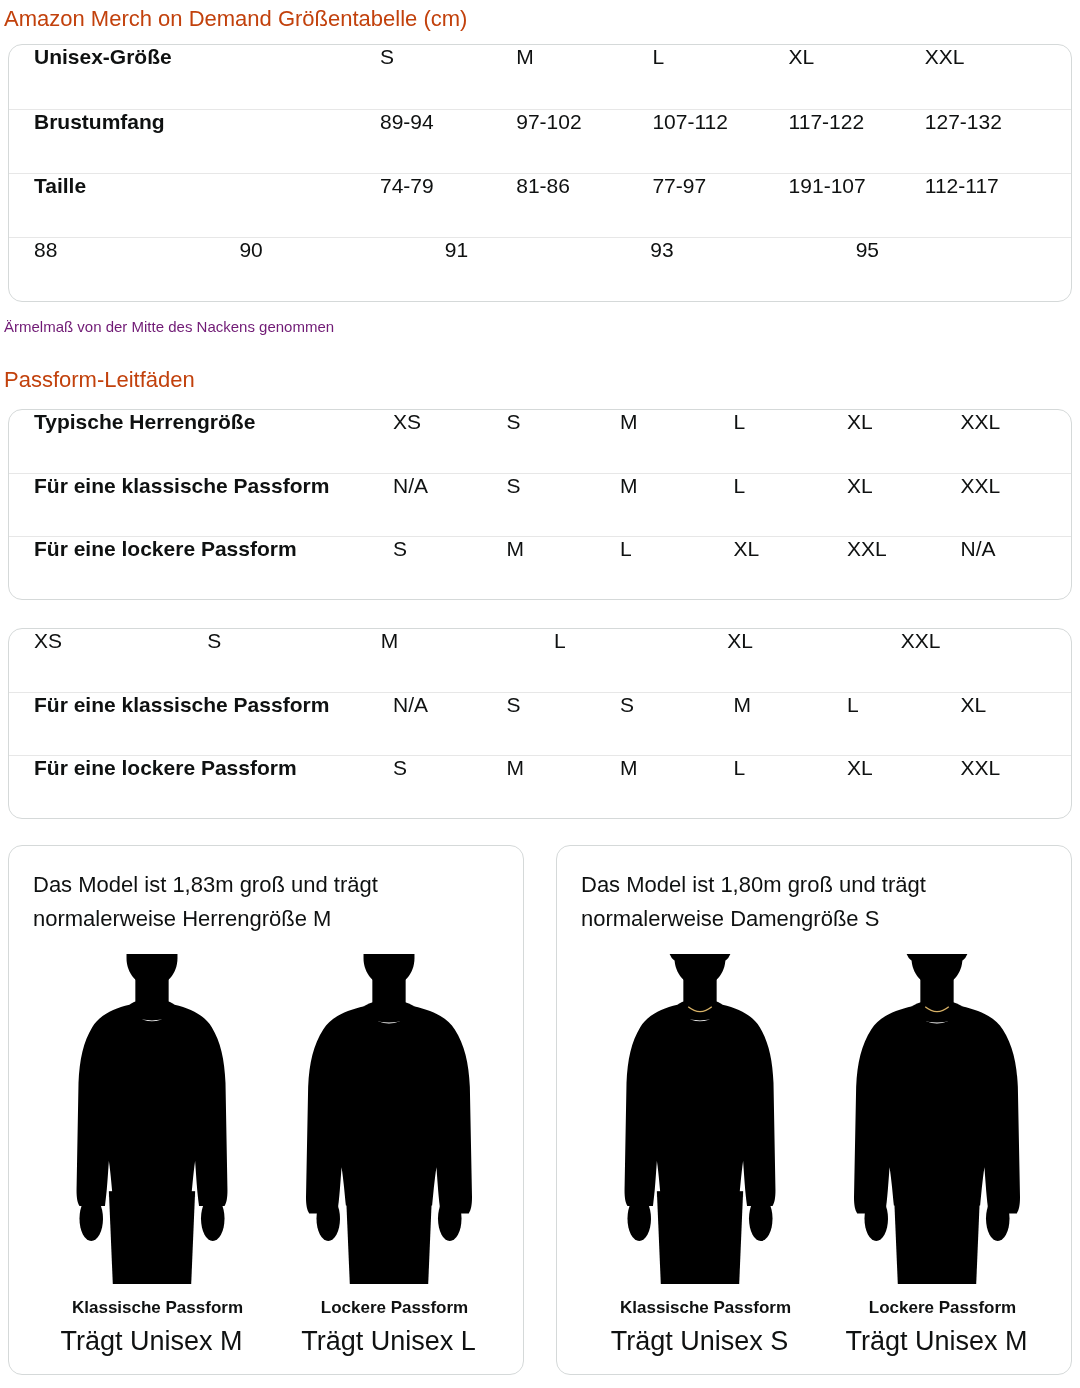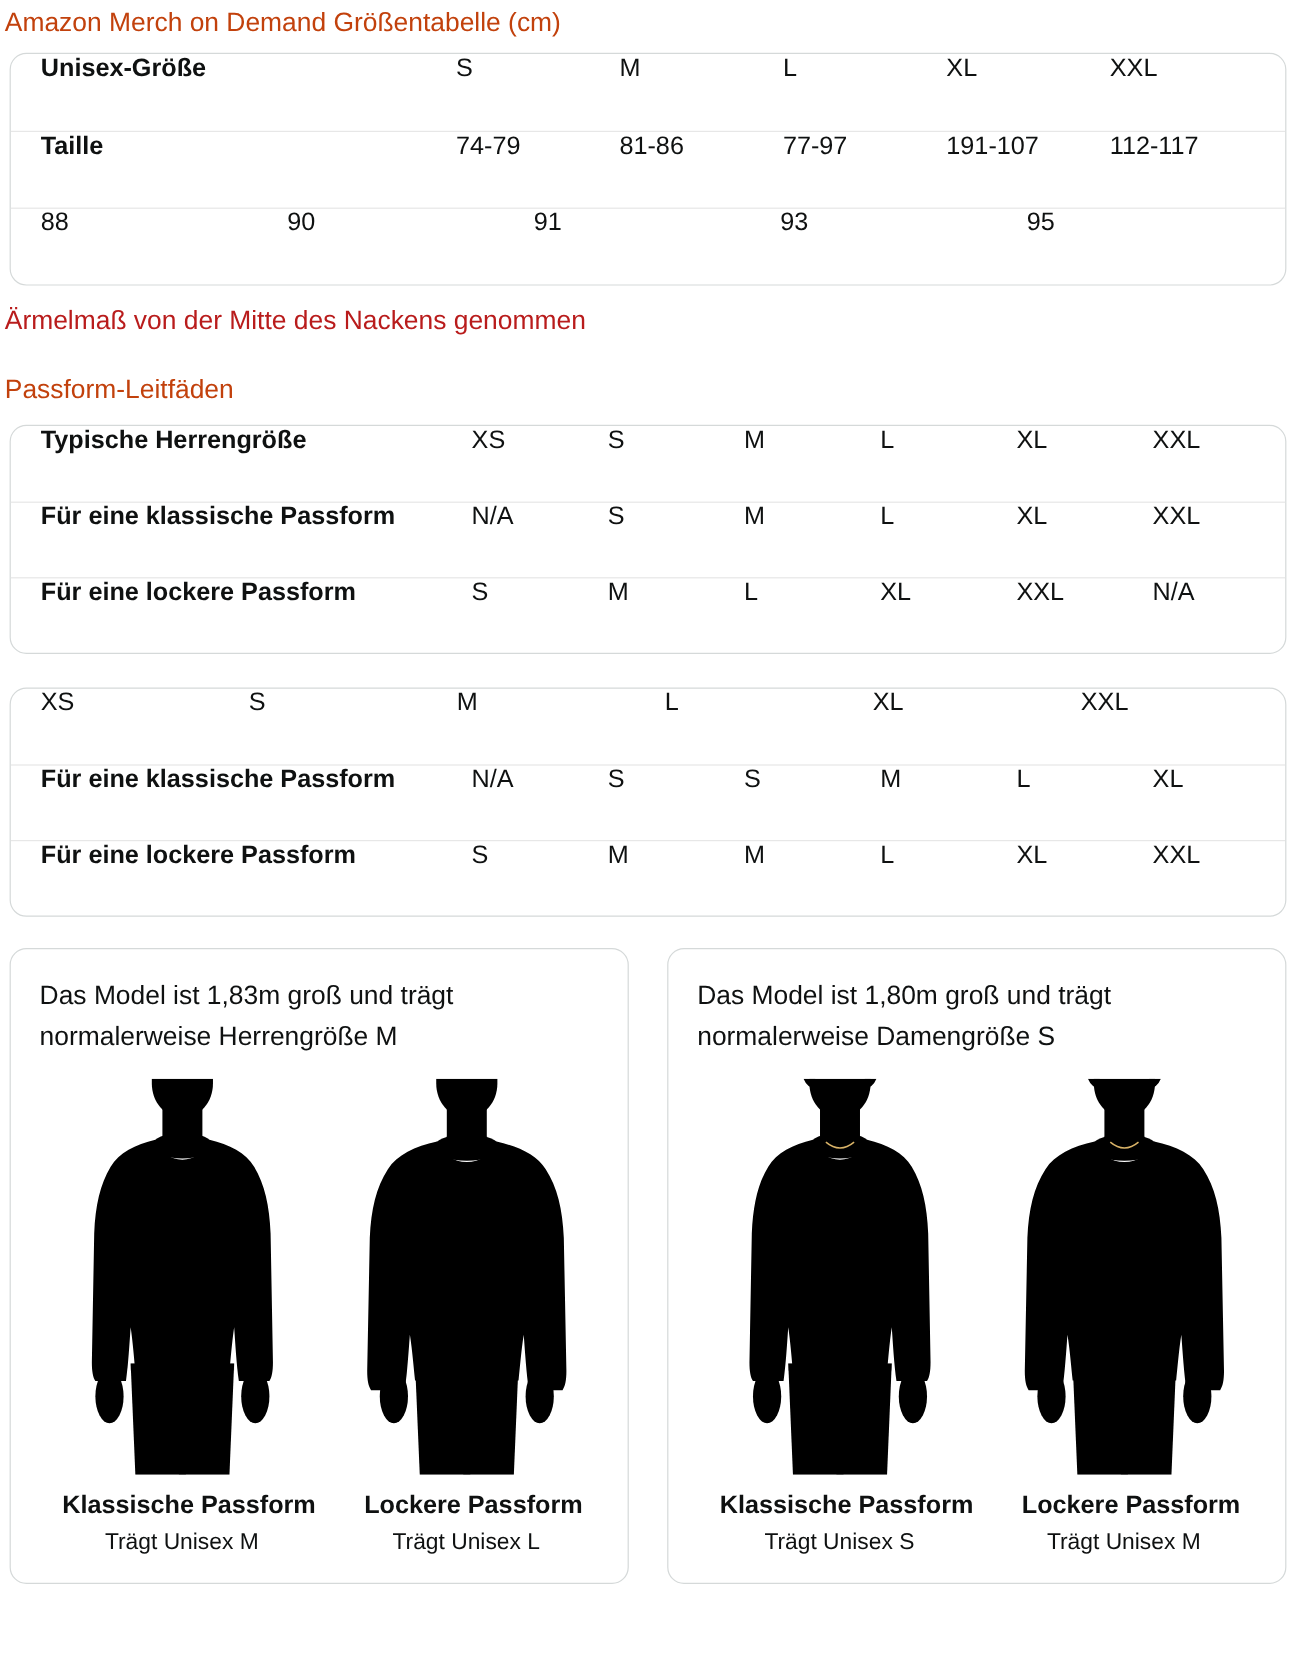--- a/index.html
+++ b/index.html
@@ -34,42 +34,42 @@
     display:flex; 
     height:64px; padding-left:25px; padding-right:10px;
   }
   .t2 .trow, .t3 .trow { height:63px;gap:13px; }
   .trow + .trow { border-top:1px solid #e7e7e7; }
   .tlabel { width:346px; font-weight:700; flex:none; }
   .tcell  { flex:1; text-align:left; font-weight:400; }
 
   .footnote {
     margin:16px 0 0 -4px;
-    font-size:22px; color:#b91c1c;
+    font-size:15px; color:#701a75;
   }
   .section-heading { margin-top:32px; }
 
   
   .cards { display:flex; gap:32px; margin-top:26px; }
   .model-card {
     flex:1;
     border:1px solid #d5d9d9;
     border-radius:14px;
     background:#fff;
     padding:22px 16px 16px 24px;
     height:530px;
   }
   .model-desc {
     font-size:22px; line-height:34px; max-width:450px;
   }
   .figures { display:flex; margin-top:18px; }
   .figure { flex:1; display:flex; flex-direction:column; align-items:center; }
   .model-photo { width:196px; height:330px; display:block; }
-  .fit-caption  { margin-top:14px; font-weight:700; font-size:21px; text-align:right;margin-left:12px; }
-  .wears-caption{ margin-top:8px;  font-weight:400; font-size:19px; text-align:center; }
+  .fit-caption  { margin-top:14px; font-weight:700; font-size:17px; text-align:right;margin-left:12px; }
+  .wears-caption{ margin-top:8px;  font-weight:400; font-size:27px; text-align:center; }
 
   
   .fig-male   { --skin:#e8c5a6; --skin-deep:#c99b77; --jeans:#27334b; --jeans-deep:#17223a;
                 --shirt:#4c4c51; --collar-in:#2c2c31; --lips:#bb8a70; }
   .fig-female { --skin:#8a5a3c; --skin-deep:#6b4029; --jeans:#4e6b97; --jeans-deep:#3a5479;
                 --shirt:#55555b; --collar-in:#303036; --lips:#5a3322; }
   .model-photo .necklace     { stroke:#d8b267; fill:none; stroke-width:1.3; }
 </style>
 </head>
 <body>
@@ -113,20 +113,28 @@
   <div class="size-table t1">
     <div class="trow">
       <div class="tlabel">Unisex-Größe</div>
       <div class="tcell">S</div>
       <div class="tcell">M</div>
       <div class="tcell">L</div>
       <div class="tcell">XL</div>
       <div class="tcell">XXL</div>
     </div>
     <div class="trow">
+      <div class="tlabel">Brustumfang</div>
+      <div class="tcell">89-94</div>
+      <div class="tcell">97-102</div>
+      <div class="tcell">107-112</div>
+      <div class="tcell">117-122</div>
+      <div class="tcell">127-132</div>
+    </div>
+    <div class="trow">
       <div class="tlabel">Taille</div>
       <div class="tcell">74-79</div>
       <div class="tcell">81-86</div>
       <div class="tcell">77-97</div>
       <div class="tcell">191-107</div>
       <div class="tcell">112-117</div>
     </div>
     <div class="trow">
       <div class="tcell">88</div>
       <div class="tcell">90</div>

